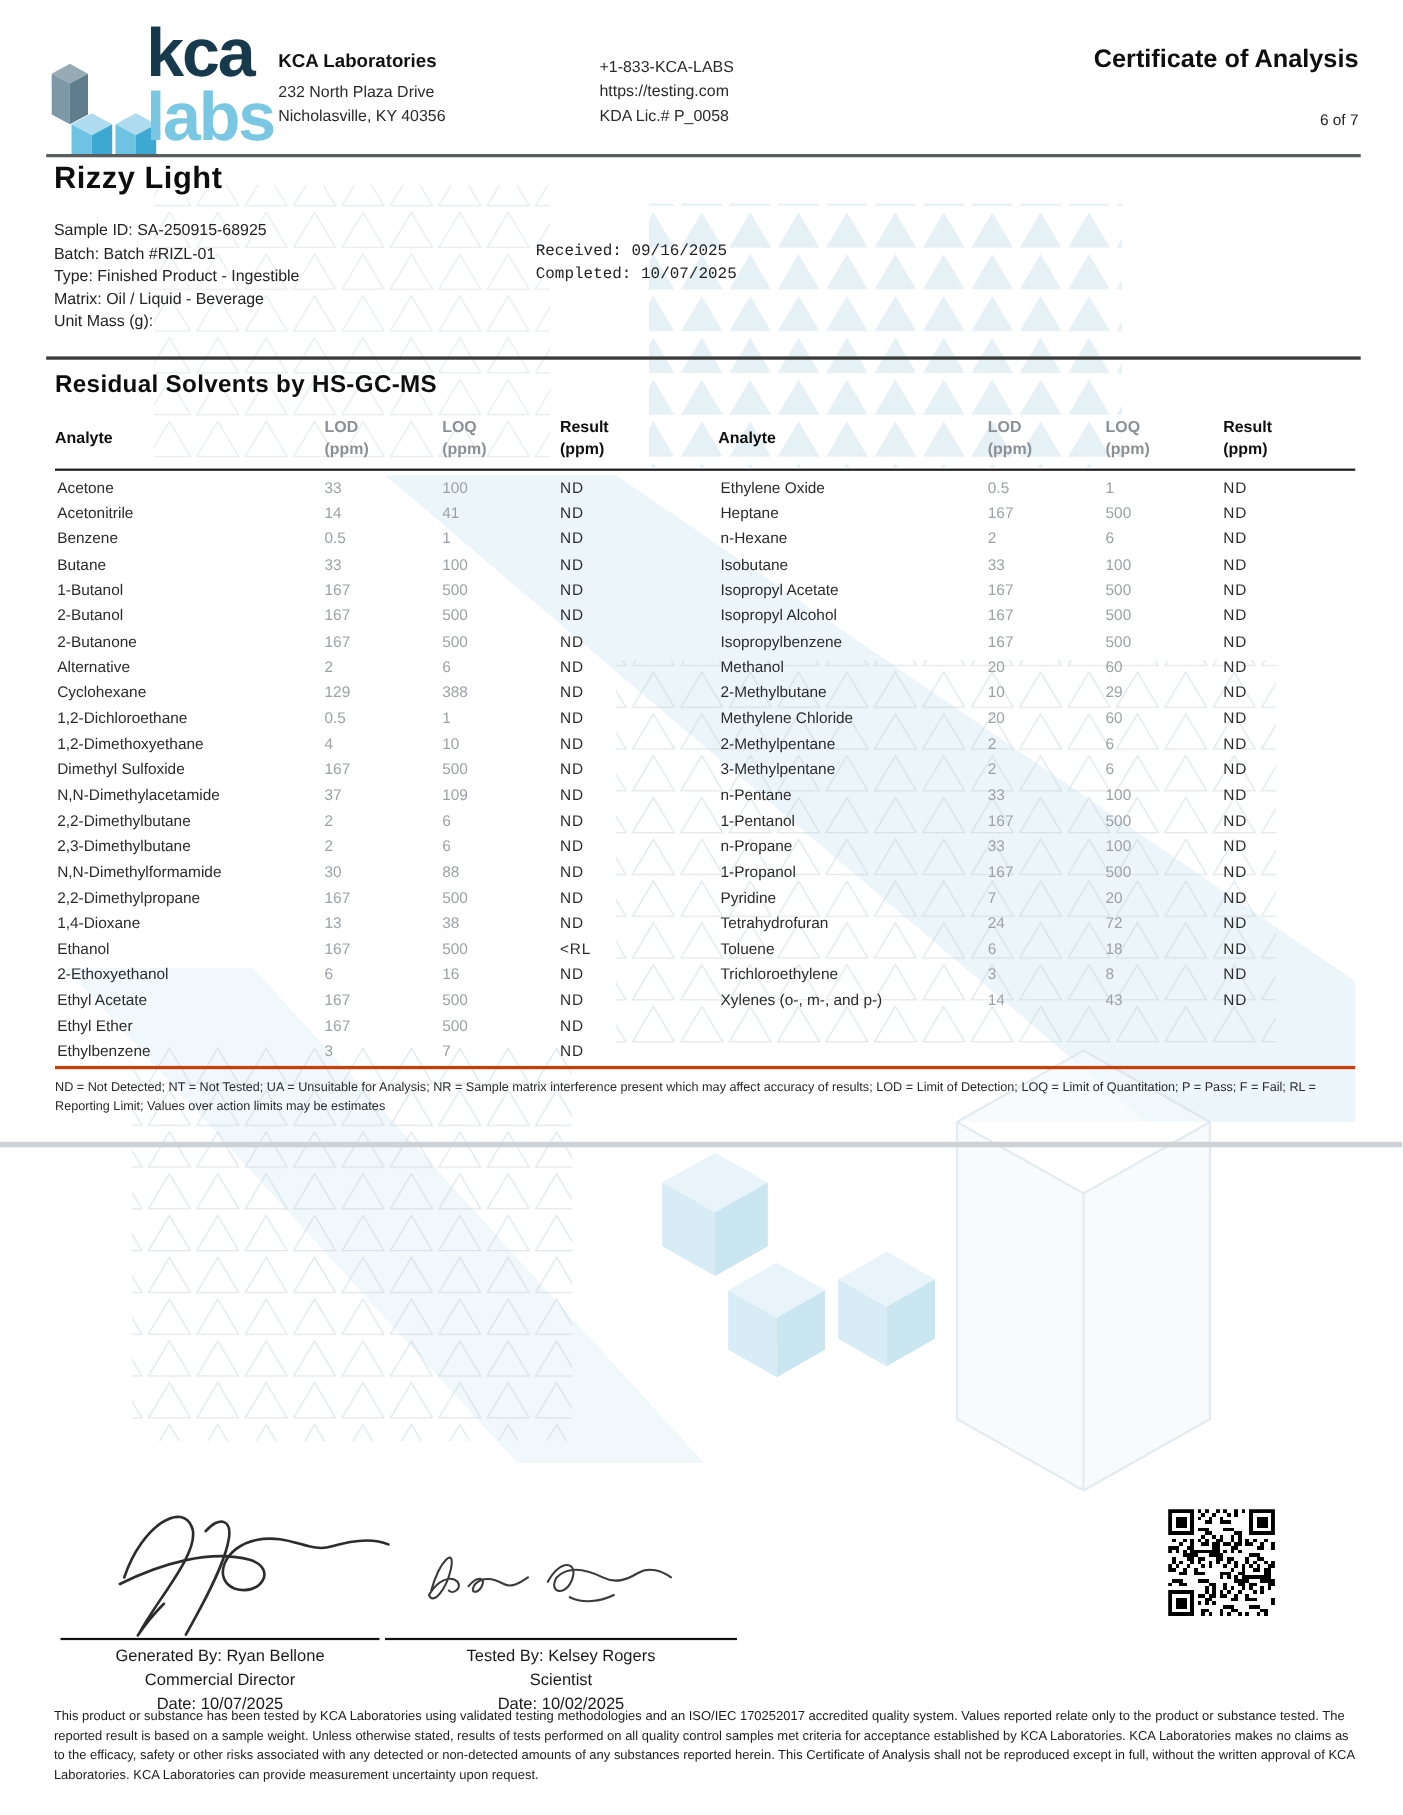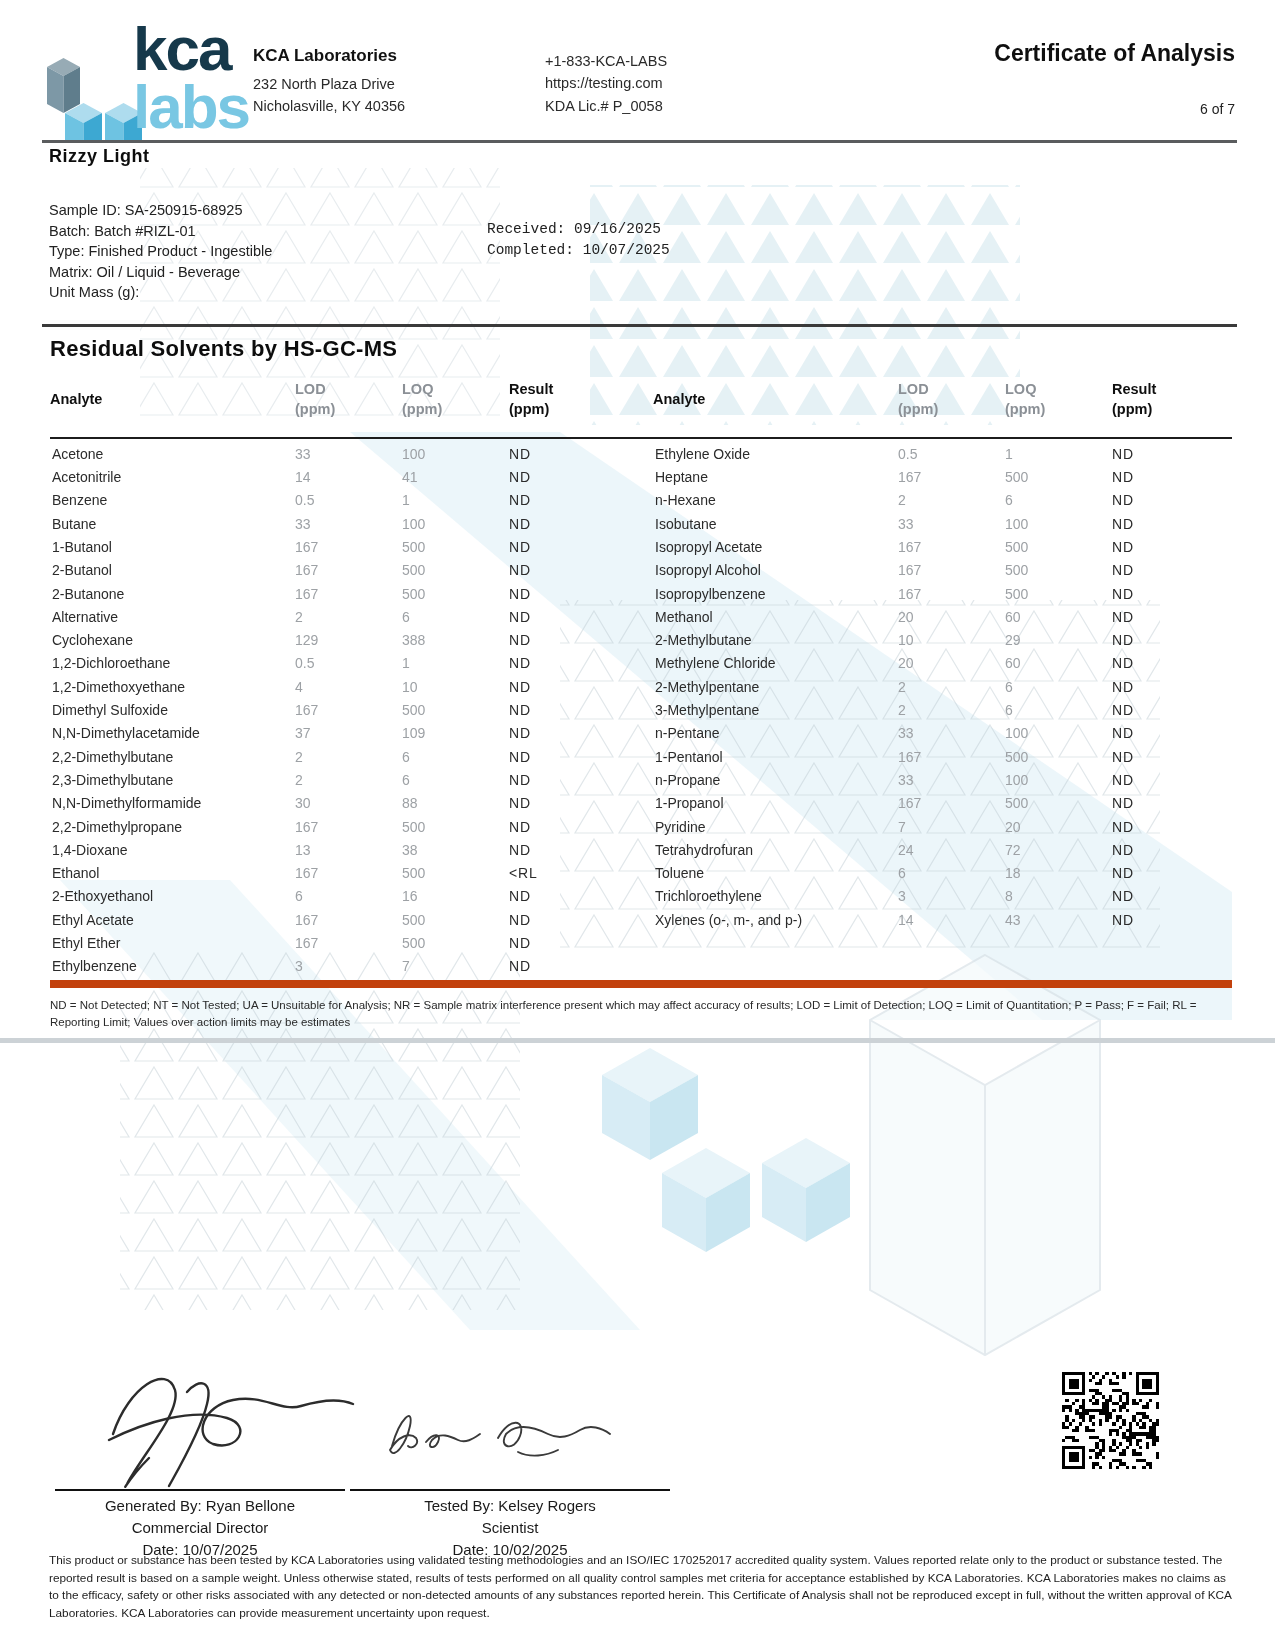--- a/index.html
+++ b/index.html
@@ -16,40 +16,40 @@
   .lab-block{left:253px;top:46px;}
   .lab-name{font-size:17px;font-weight:700;margin-bottom:7px;color:#111;}
   .lab-block .lines div, .contact-block div{font-size:14.5px;line-height:1.55;color:#2a2a2a;}
   .contact-block{left:545px;top:50px;}
   .coa{right:40px;top:40px;text-align:right;}
   .coa-title{font-size:23px;font-weight:700;color:#0f0f0f;}
   .coa-page{margin-top:34px;font-size:14px;color:#222;}
   .header-rule{left:42px;right:38px;top:140px;height:3px;background:#5a5c5e;}
 
   
-  .product-name{left:49px;top:146px;font-size:18px;font-weight:700;color:#0d0d0d;letter-spacing:.5px;}
+  .product-name{left:49px;top:146px;font-size:28px;font-weight:700;color:#0d0d0d;letter-spacing:.5px;}
   .sample-block{left:49px;top:200px;}
   .sample-block div,.dates-block div,.client-block .lines div{font-size:14.5px;line-height:1.42;color:#222;}
   .dates-block{left:487px;top:219px;font-family:Liberation Mono, monospace;}
   .client-block{left:862px;top:186px;}
   .client-heading{font-size:15px;font-weight:700;color:#111;margin-bottom:2px;line-height:1.4;}
   .section-rule{left:42px;right:38px;top:324px;height:3px;background:#3a3a3a;}
 
   
   .solvents{left:50px;right:43px;top:336px;}
   .section-title{font-size:22px;font-weight:700;color:#0d0d0d;margin-bottom:18px;letter-spacing:.3px;}
   .headrow,.bodyrow{display:flex;gap:24px;}
   .half{width:calc(50% - 12px);}
   .hgrid,.trow{display:grid;grid-template-columns:245px 107px 107px 1fr;}
-  .headrow{border-bottom:2px solid #1c1c1c;padding-bottom:18px;}
+  .headrow{border-bottom:2px solid #1c1c1c;padding-bottom:7px;}
   .hcell{font-size:14.5px;font-weight:700;line-height:1.35;}
   .h-muted{color:#8b9096;}
   .h-dark{color:#0f0f0f;}
   .h-analyte{align-self:center;color:#0f0f0f;}
-  .bodyrow{border-bottom:8px solid #c2410c;padding-top:3px;padding-bottom:2px;align-items:flex-start;}
+  .bodyrow{border-bottom:3px solid #c2410c;padding-top:3px;padding-bottom:2px;align-items:flex-start;}
   .trow{height:23.3px;align-items:center;font-size:14px;}
   .trow .c0{color:#2b2b2b;padding-left:2px;}
   .trow .c1,.trow .c2{color:#9da1a5;}
   .trow .c3{color:#2b2b2b;letter-spacing:.8px;}
   .footnote{margin-top:9px;font-size:11.5px;line-height:1.5;color:#2a2a2a;}
 
   .gray-divider{left:0;top:1038px;width:100%;height:5px;background:#ccd2d6;}
 
   
   .sig-svg-left{left:95px;top:1356px;}

